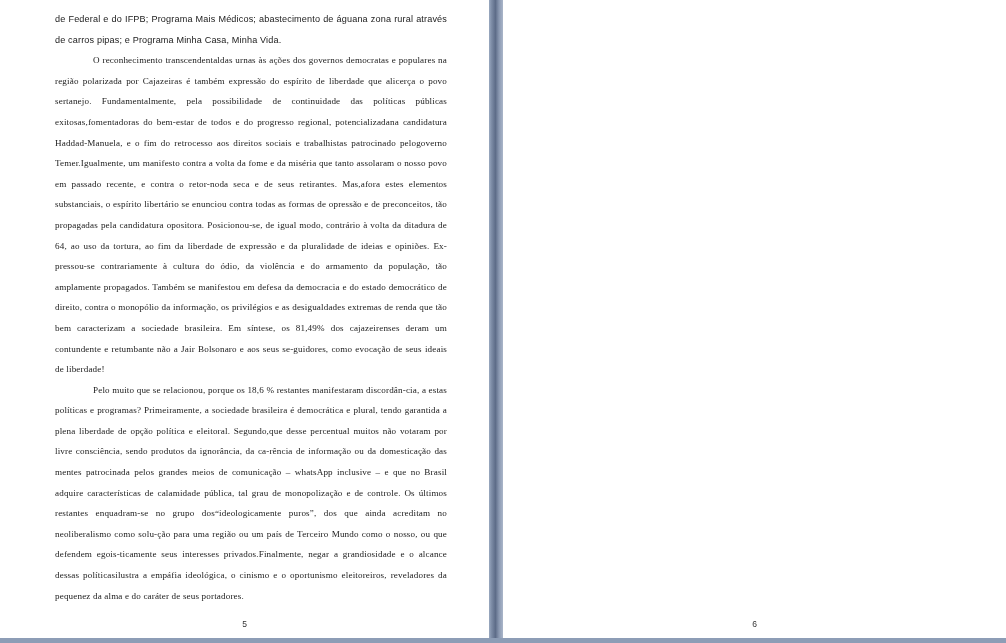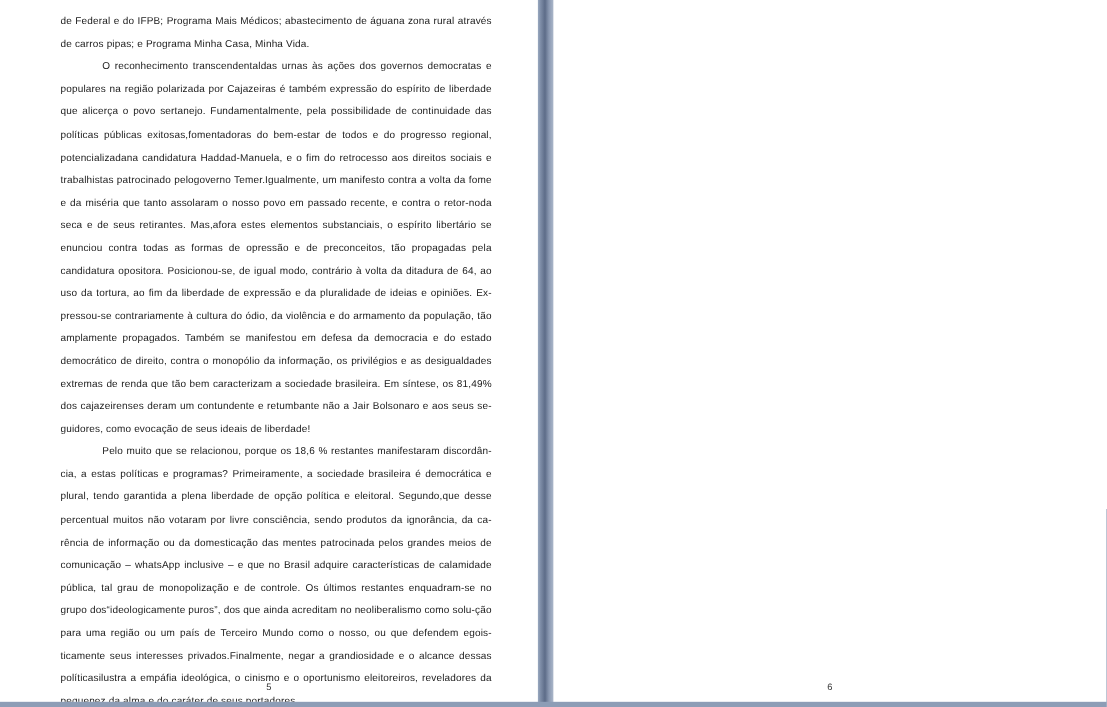--- a/index.html
+++ b/index.html
@@ -46,20 +46,21 @@
     color: #1a1a1a;
     text-align: justify;
     text-justify: inter-word;
     letter-spacing: 0.15px;
   }
   .doc-text p {
     margin: 0;
   }
   .indent {
     text-indent: 38px;
+    font-family: Liberation Serif, serif;
   }
   .page-number {
     position: absolute;
     bottom: 9px;
     left: 0;
     right: 0;
     text-align: center;
     font-size: 8.5px;
     color: #333;
   }

